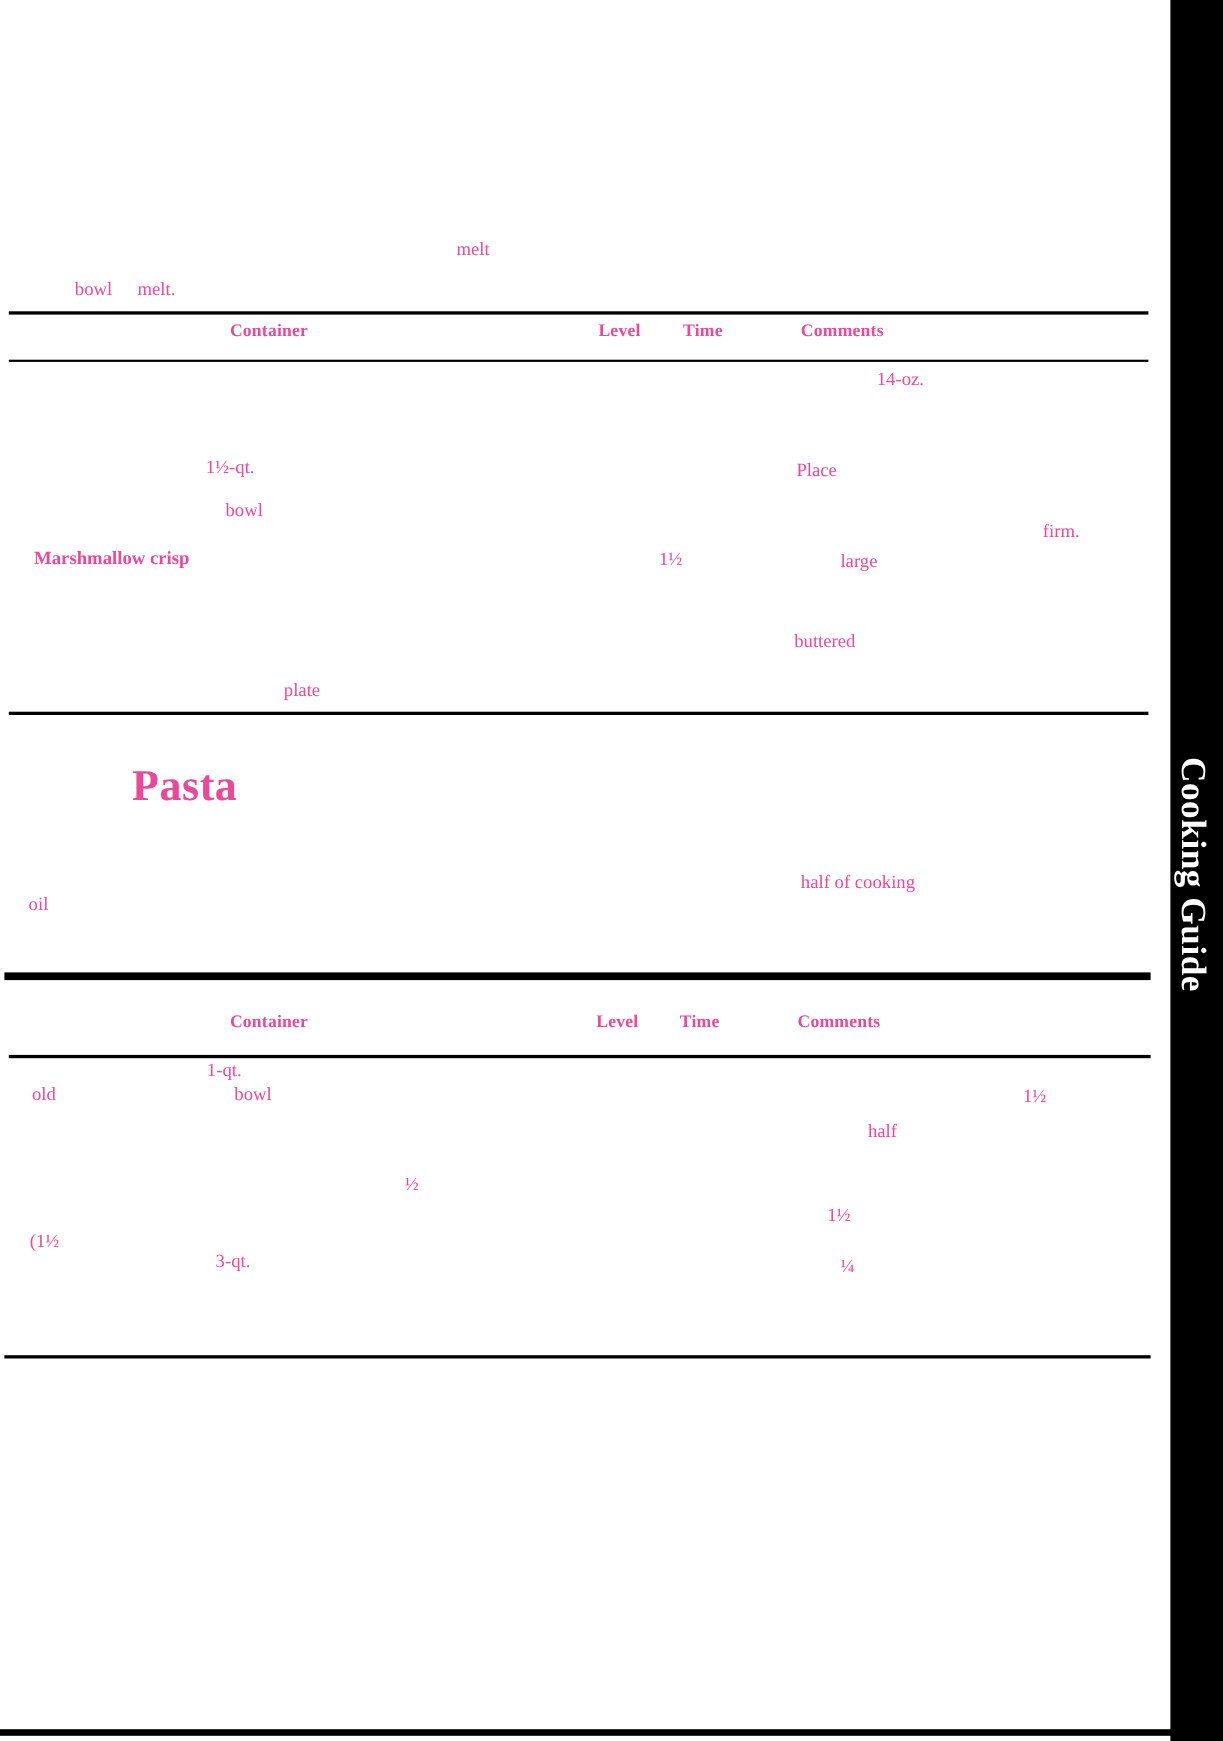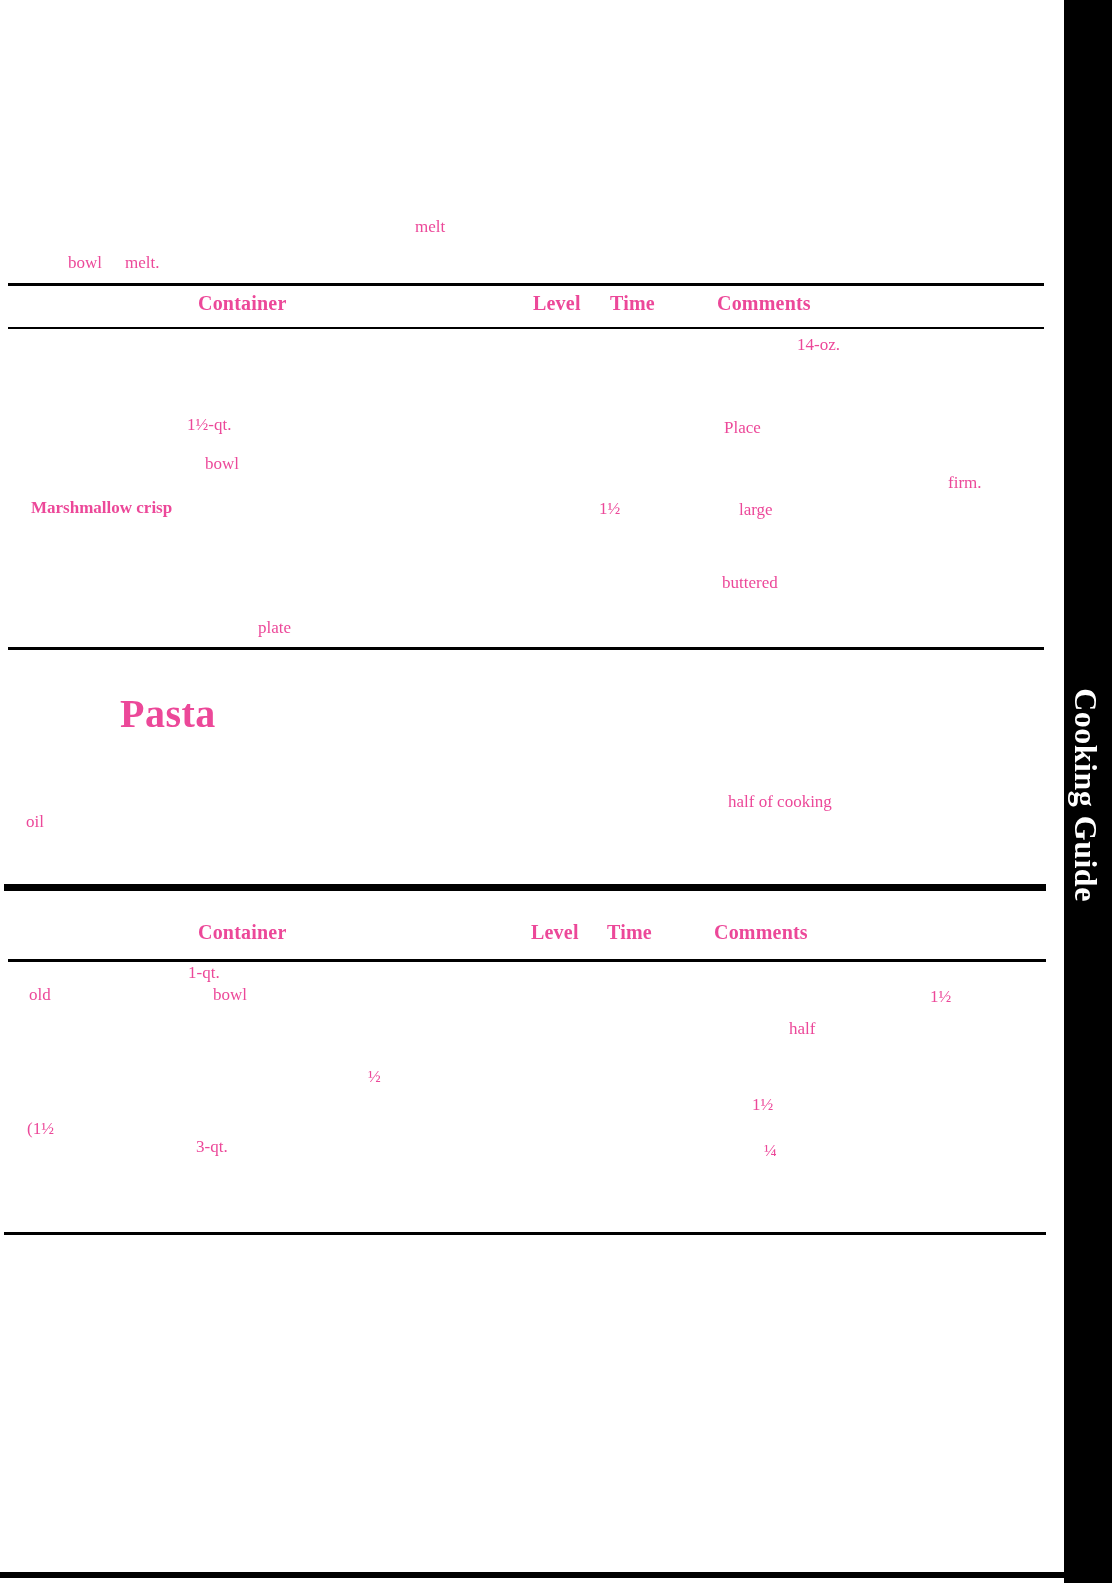--- a/index.html
+++ b/index.html
@@ -12,21 +12,21 @@
     font-family:"Liberation Serif","DejaVu Serif",serif;
   }
   .frag{
     position:absolute;
     font-size:17px;
     line-height:1.1;
     color:#ec4899;
     white-space:nowrap;
   }
   .bold{font-weight:bold;}
-  .hdr{font-weight:bold;font-size:20px;letter-spacing:0.2px;}
+  .hdr{font-weight:bold;font-size:16px;letter-spacing:0.2px;margin-left:11px;}
   .section-title{font-weight:bold;font-size:40px;letter-spacing:0.5px;}
   .rule{position:absolute;background:#000;}
   .sidebar{
     position:absolute;
     top:0;right:0;
     width:48px;height:1583px;
     background:#000;
   }
   .sidebar-title{
     position:absolute;
@@ -60,21 +60,21 @@
   <span class="frag hdr" style="left:610px;top:292px;">Time</span>
   <span class="frag hdr" style="left:717px;top:292px;">Comments</span>
 
   <span class="frag" style="left:797px;top:336px;">14-oz.</span>
   <span class="frag" style="left:187px;top:416px;text-align:center;">1½-qt.</span>
   <span class="frag" style="left:724px;top:419px;text-align:right;">Place</span>
   <span class="frag" style="left:205px;top:455px;">bowl</span>
   <span class="frag" style="left:948px;top:474px;">firm.</span>
   <span class="frag bold" style="left:31px;top:499px;">Marshmallow crisp</span>
   <span class="frag" style="left:599px;top:500px;">1½</span>
-  <span class="frag" style="left:739px;top:501px;">large</span>
+  <span class="frag" style="left:764px;top:501px;">large</span>
   <span class="frag" style="left:722px;top:574px;">buttered</span>
   <span class="frag" style="left:258px;top:619px;">plate</span>
 
   <span class="frag section-title" style="left:120px;top:692px;">Pasta</span>
   <span class="frag" style="left:728px;top:793px;">half of cooking</span>
   <span class="frag" style="left:26px;top:813px;text-align:right;">oil</span>
 
   <div class="rule" style="left:4px;top:884px;width:1042px;height:7px;"></div>
   <div class="rule" style="left:8px;top:959px;width:1038px;height:3px;"></div>
   <div class="rule" style="left:4px;top:1232px;width:1042px;height:3px;"></div>

